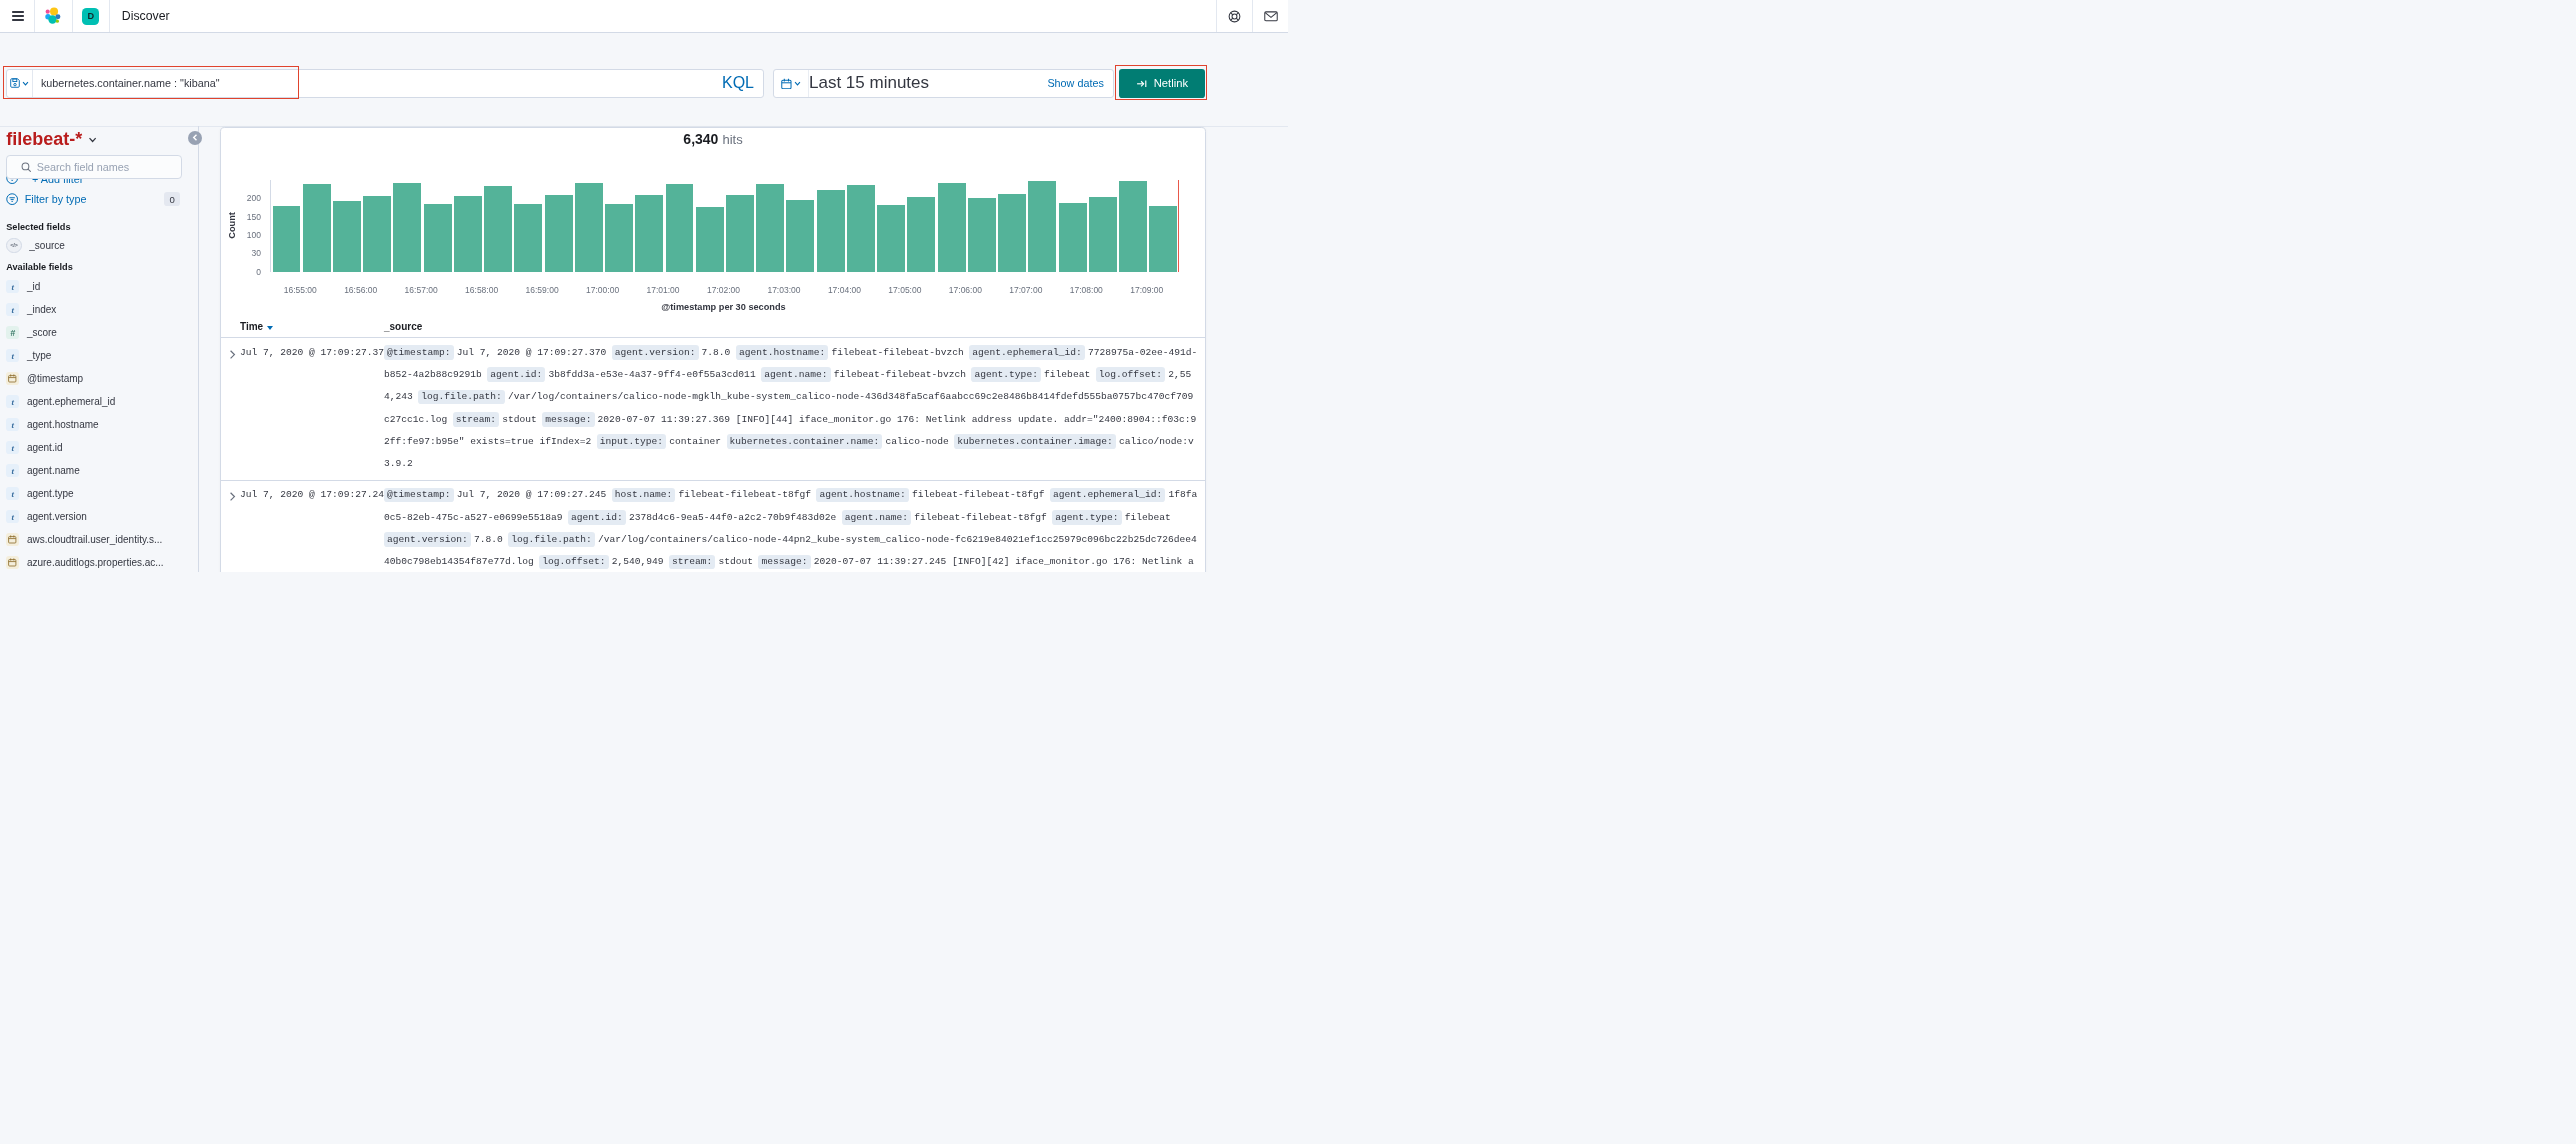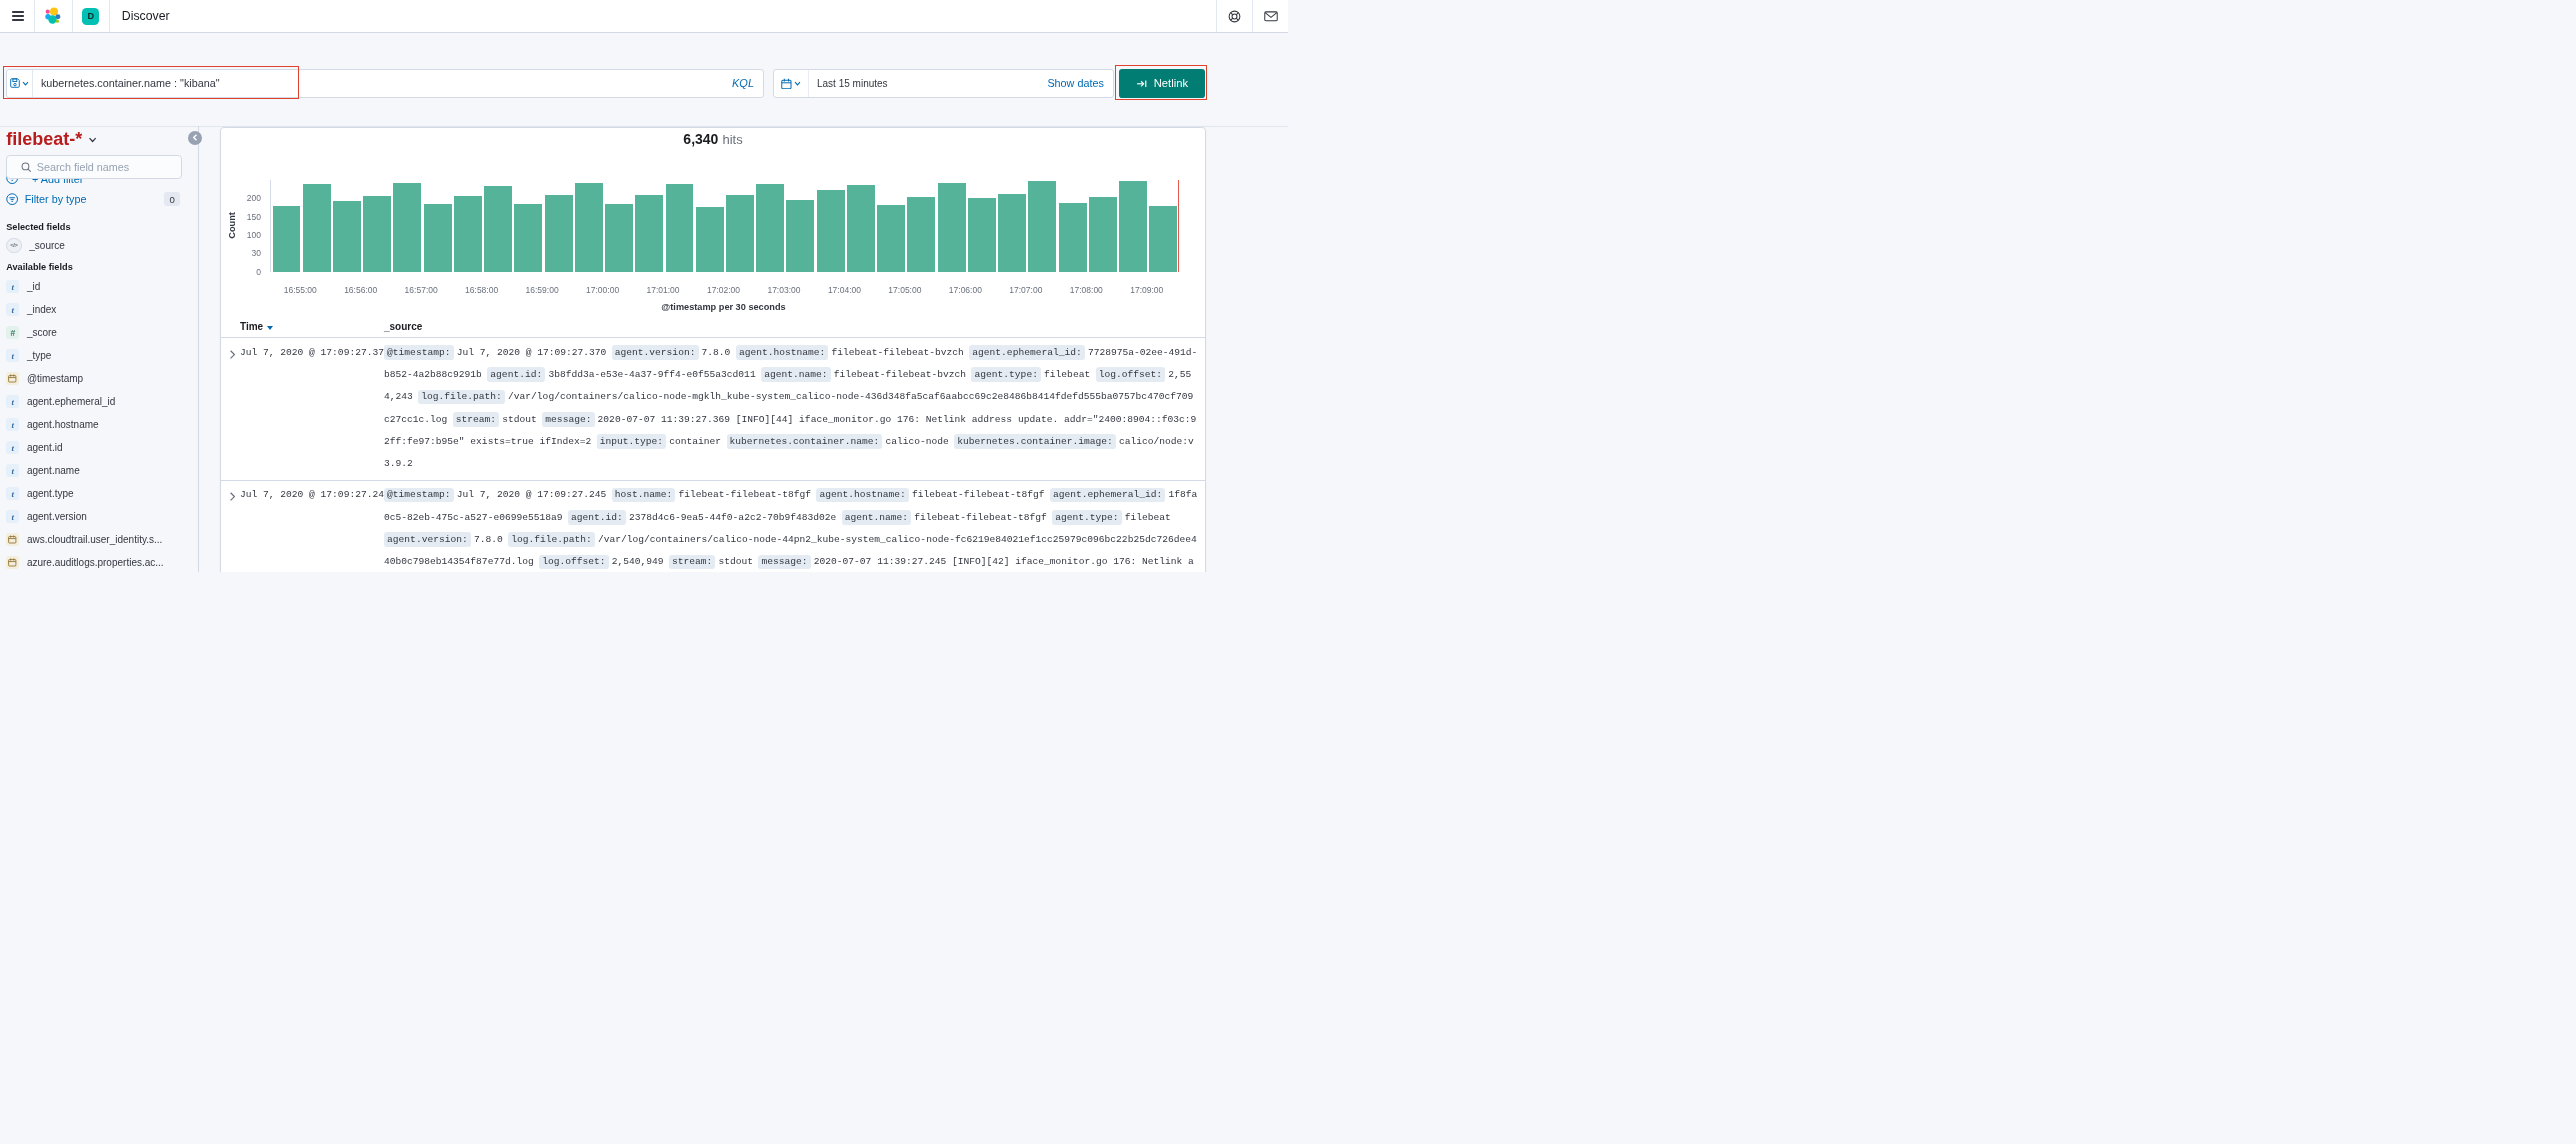--- a/index.html
+++ b/index.html
@@ -31,26 +31,26 @@
 
   
   #query-strip { position:absolute; left:0; top:65px; width:100%; height:62px; background:#f5f7fa;
                  border-bottom:0.8px solid #e3e8f0; }
   .query-group { position:absolute; left:6.2px; top:3.9px; width:758px; height:29px; background:#fff;
                  border:0.8px solid #d3dae6; border-radius:3.1px; display:flex; align-items:center; }
   .saved-query-btn { width:26px; height:100%; border:none; border-right:0.8px solid #e3e8f0; background:none;
                      display:flex; align-items:center; justify-content:center; gap:1.5px; cursor:pointer; }
   .query-input { flex:1; border:none; outline:none; font-size:10.8px; color:#343741; padding:0 7.7px;
                  font-family:"Liberation Sans",sans-serif; background:transparent; }
-  .kql-label { color:#006BB4; font-size:11px; padding-right:9.2px; cursor:pointer;font-style:italic; }
+  .kql-label { color:#006BB4; font-size:16px; padding-right:9.2px; cursor:pointer; }
   .datepicker { position:absolute; left:773px; top:3.9px; width:341px; height:29px; background:#fff;
                 border:0.8px solid #d3dae6; border-radius:3.1px; display:flex; align-items:center; }
   .cal-btn { width:35px; height:100%; border:none; border-right:0.8px solid #e9edf3; background:none;
              display:flex; align-items:center; justify-content:center; gap:2.3px; cursor:pointer; }
-  .time-range { font-size:10px; color:#343741; margin-left:8px; cursor:pointer; }
+  .time-range { font-size:17px; color:#343741; margin-left:0; cursor:pointer; }
   .show-dates { margin-left:auto; margin-right:9.2px; color:#006BB4; font-size:10.8px;
                 text-decoration:none; }
   .update-btn { position:absolute; left:1119px; top:3.9px; width:86px; height:29px; background:#017D73;
                 color:#fff; border:none; border-radius:3.1px; font-size:11.2px; font-weight:500;
                 display:flex; align-items:center; justify-content:center; gap:6.2px; cursor:pointer;
                 font-family:"Liberation Sans",sans-serif; }
   .annotation { position:absolute; border:1.9px solid #E0432D; pointer-events:none; z-index:50; }
   #ann-query  { left:3.1px;    top:66px; width:296px;  height:33px; }
   #ann-update { left:1115px; top:65px; width:92px;  height:35px; }
 

